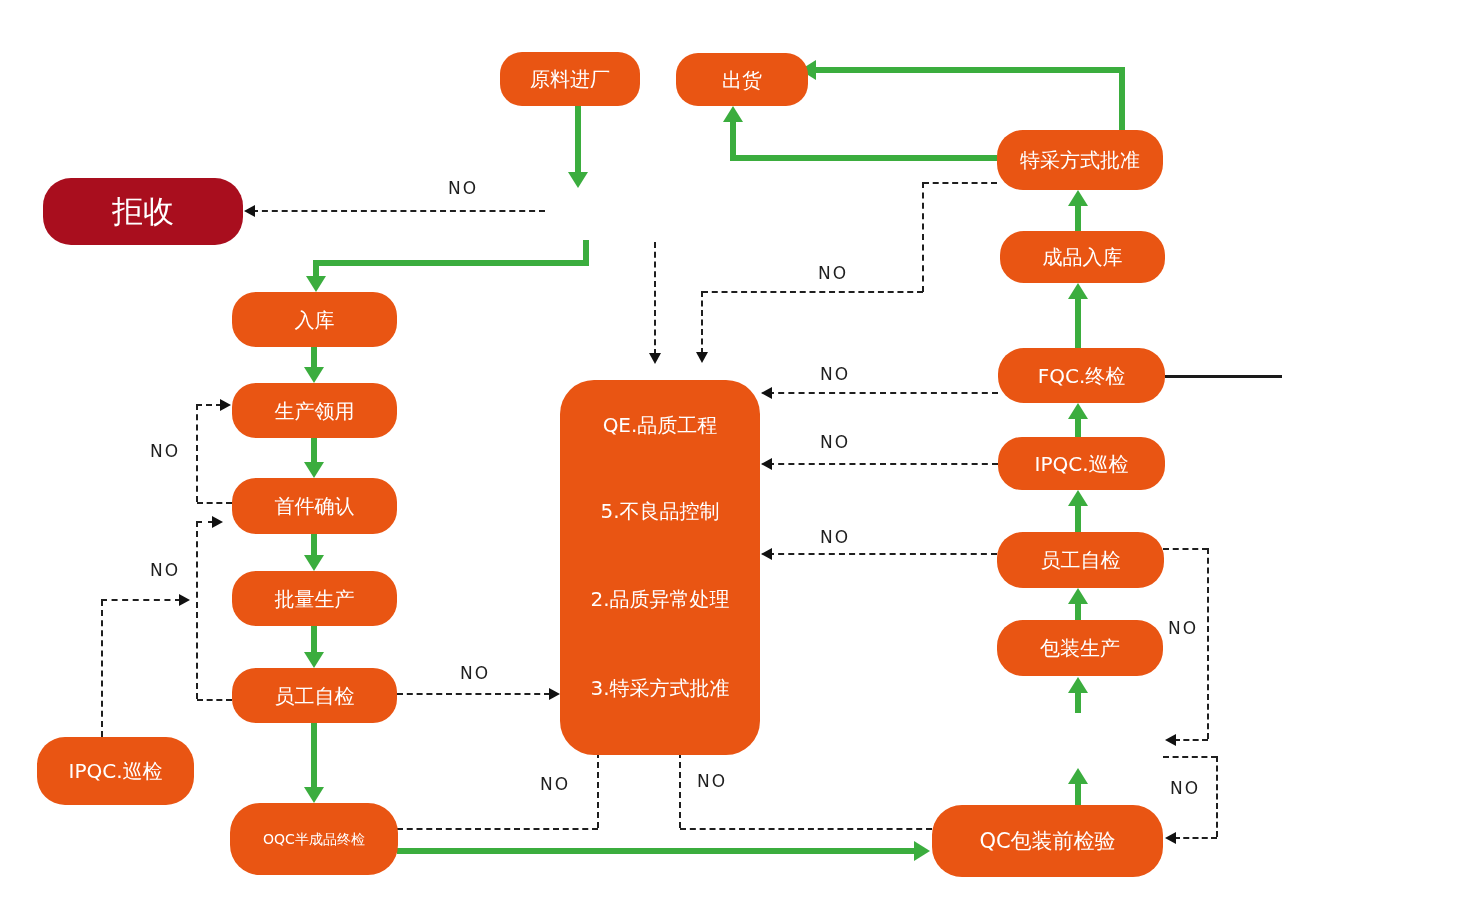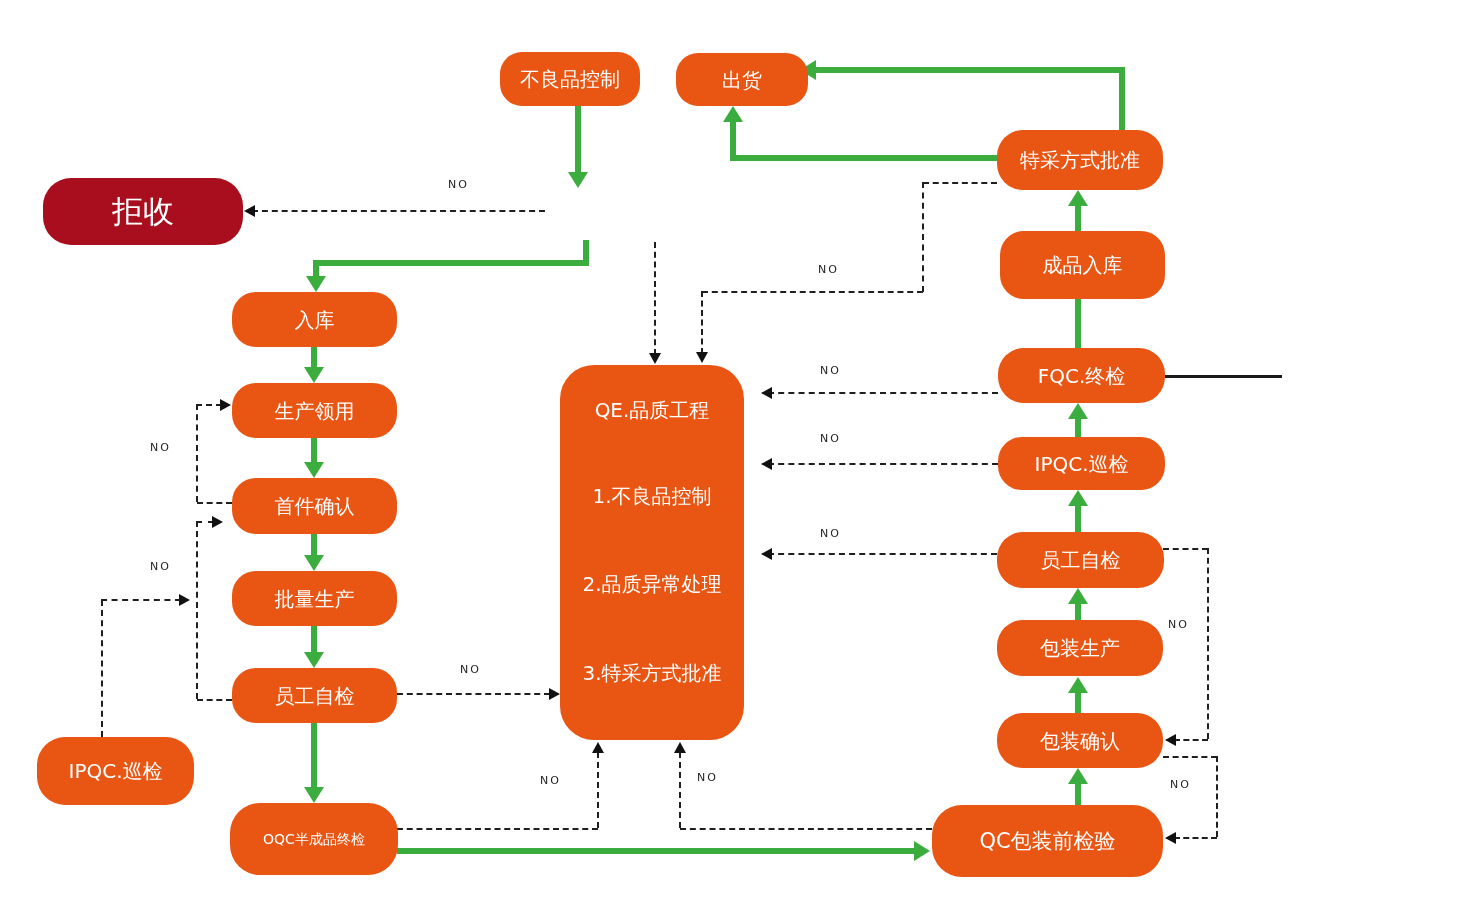--- a/index.html
+++ b/index.html
@@ -22,21 +22,21 @@
   .ga.left{border-top:10px solid transparent;border-bottom:10px solid transparent;border-right:16px solid #3BAD3E;}
   .ga.right{border-top:10px solid transparent;border-bottom:10px solid transparent;border-left:16px solid #3BAD3E;}
   .dh{position:absolute;height:0;border-top:2px dashed #1f1f1f;}
   .dv{position:absolute;width:0;border-left:2px dashed #1f1f1f;}
   .da{position:absolute;width:0;height:0;}
   .da.left{border-top:6px solid transparent;border-bottom:6px solid transparent;border-right:11px solid #111;}
   .da.right{border-top:6px solid transparent;border-bottom:6px solid transparent;border-left:11px solid #111;}
   .da.down{border-left:6px solid transparent;border-right:6px solid transparent;border-top:11px solid #111;}
   .da.up{border-left:6px solid transparent;border-right:6px solid transparent;border-bottom:11px solid #111;}
   .solid-line{position:absolute;background:#1a1a1a;}
-  .no{position:absolute;color:#1f1f1f;font-size:11px;letter-spacing:2px;}
+  .no{position:absolute;color:#1f1f1f;font-size:17px;letter-spacing:2px;}
 </style>
 </head>
 <body>
 
 <div id="canvas">
 
   <div class="gl" style="left:575px;top:106px;width:6px;height:68px;"></div>
   <div class="ga down" style="left:568px;top:172px;"></div>
 
   <div class="gl" style="left:583px;top:240px;width:6px;height:26px;"></div>
@@ -155,58 +155,57 @@
   <span class="no" style="left:820px;top:432px;">NO</span>
   <span class="no" style="left:820px;top:527px;">NO</span>
   <span class="no" style="left:460px;top:663px;">NO</span>
   <span class="no" style="left:540px;top:774px;">NO</span>
   <span class="no" style="left:697px;top:771px;">NO</span>
   <span class="no" style="left:150px;top:441px;">NO</span>
   <span class="no" style="left:150px;top:560px;">NO</span>
   <span class="no" style="left:1168px;top:618px;">NO</span>
   <span class="no" style="left:1170px;top:778px;">NO</span>
 
-  <div class="node" style="left:500px;top:52px;width:140px;height:54px;border-radius:22px;">不良品控制</div>
+  <div class="node" style="left:500px;top:52px;width:140px;height:54px;border-radius:22px;">原料进厂</div>
 
   <div class="node" style="left:676px;top:53px;width:132px;height:53px;border-radius:22px;">出货</div>
 
 
   <div class="node red" style="left:43px;top:178px;width:200px;height:67px;border-radius:28px;font-size:31px;">拒收</div>
 
   <div class="node" style="left:232px;top:292px;width:165px;height:55px;">入库</div>
 
   <div class="node" style="left:232px;top:383px;width:165px;height:55px;">生产领用</div>
 
   <div class="node" style="left:232px;top:478px;width:165px;height:56px;">首件确认</div>
 
   <div class="node" style="left:232px;top:571px;width:165px;height:55px;">批量生产</div>
 
   <div class="node" style="left:232px;top:668px;width:165px;height:55px;">员工自检</div>
 
   <div class="node" style="left:37px;top:737px;width:157px;height:68px;border-radius:28px;">IPQC.巡检</div>
 
   <div class="node" style="left:230px;top:803px;width:168px;height:72px;border-radius:30px;font-size:14px;">OQC半成品终检</div>
 
-  <div class="qe-box" style="left:560px;top:365px;width:184px;height:375px;">
+  <div class="qe-box" style="left:560px;top:380px;width:200px;height:375px;">
     <span style="top:32px;">QE.品质工程</span>
-    <span style="top:118px;">1.不良品控制</span>
+    <span style="top:118px;">5.不良品控制</span>
     <span style="top:206px;">2.品质异常处理</span>
     <span style="top:295px;">3.特采方式批准</span>
   </div>
 
   <div class="node" style="left:997px;top:130px;width:166px;height:60px;border-radius:26px;">特采方式批准</div>
 
-  <div class="node" style="left:1000px;top:231px;width:165px;height:68px;">成品入库</div>
+  <div class="node" style="left:1000px;top:231px;width:165px;height:52px;">成品入库</div>
 
   <div class="node" style="left:998px;top:348px;width:167px;height:55px;border-radius:26px;">FQC.终检</div>
 
 
   <div class="node" style="left:998px;top:437px;width:167px;height:53px;">IPQC.巡检</div>
 
   <div class="node" style="left:997px;top:532px;width:167px;height:56px;border-radius:26px;">员工自检</div>
 
   <div class="node" style="left:997px;top:620px;width:166px;height:56px;border-radius:26px;">包装生产</div>
 
-  <div class="node" style="left:997px;top:713px;width:166px;height:55px;border-radius:26px;">包装确认</div>
 
   <div class="node" style="left:932px;top:805px;width:231px;height:72px;border-radius:30px;font-size:21px;">QC包装前检验</div>
 
 </div>
 
 </body></html>

